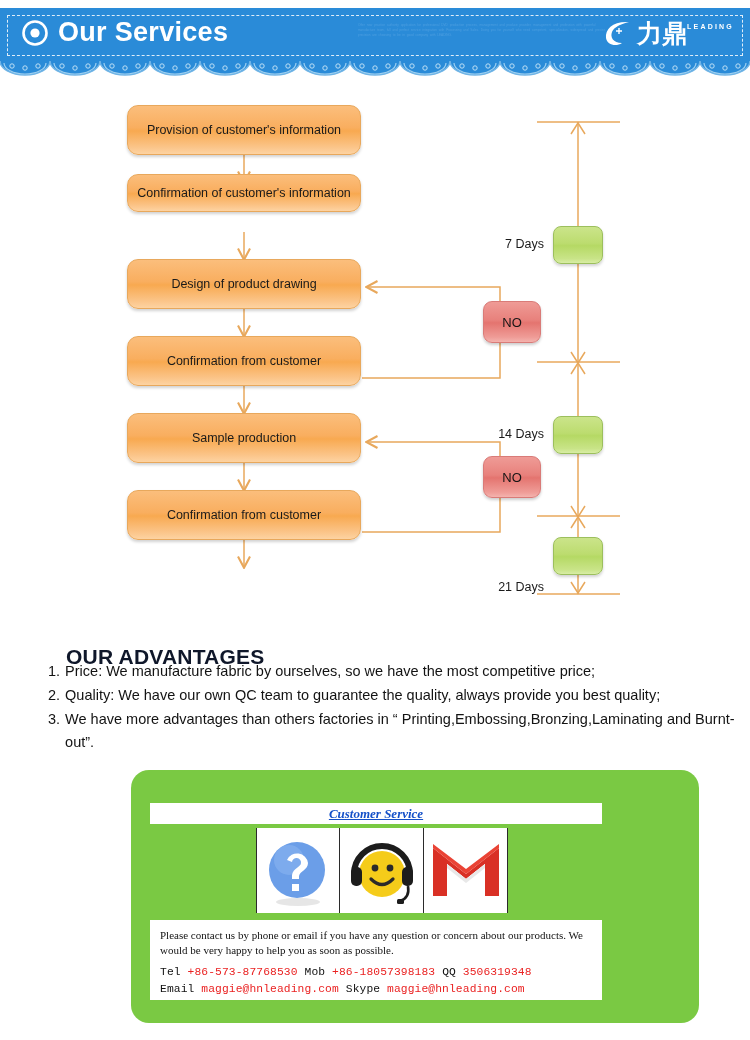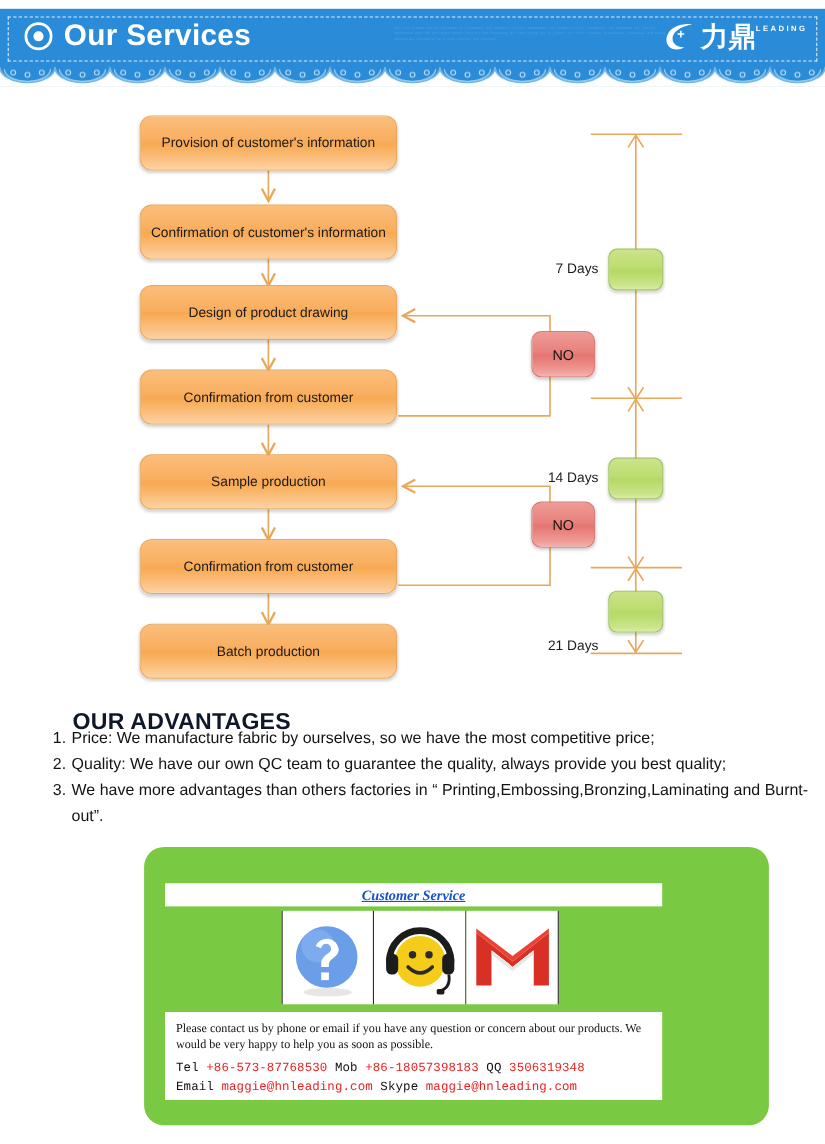--- a/index.html
+++ b/index.html
@@ -202,37 +202,34 @@
       <path d="M571 292 L578 281 L585 292"></path>
       <path d="M571 424 L578 435 L585 424"></path>
       <path d="M571 446 L578 435 L585 446"></path>
       <path d="M571 500 L578 511 L585 500"></path>
     </g>
   </svg>
 
   <div class="node" style="left:127px; top:23px;  width:234px; height:50px;">
     <span>Provision of customer's information</span>
   </div>
-  <div class="node" style="left:127px; top:104px; width:234px; height:50px;">
+  <div class="node" style="left:127px; top:92px; width:234px; height:38px;">
     <span>Confirmation of customer's information</span>
   </div>
   <div class="node" style="left:127px; top:177px; width:234px; height:50px;">
     <span>Design of product drawing</span>
   </div>
   <div class="node" style="left:127px; top:254px; width:234px; height:50px;">
     <span>Confirmation from customer</span>
   </div>
   <div class="node" style="left:127px; top:331px; width:234px; height:50px;">
     <span>Sample production</span>
   </div>
   <div class="node" style="left:127px; top:408px; width:234px; height:50px;">
     <span>Confirmation from customer</span>
-  </div>
-  <div class="node" style="left:127px; top:485px; width:234px; height:50px;">
-    <span>Batch production</span>
   </div>
 
   <div class="node-red" style="left:471px; top:219px;">
     <span>NO</span>
   </div>
   <div class="node-red" style="left:471px; top:374px;">
     <span>NO</span>
   </div>
 
   <div class="node-green" style="left:553px; top:144px;"></div>

